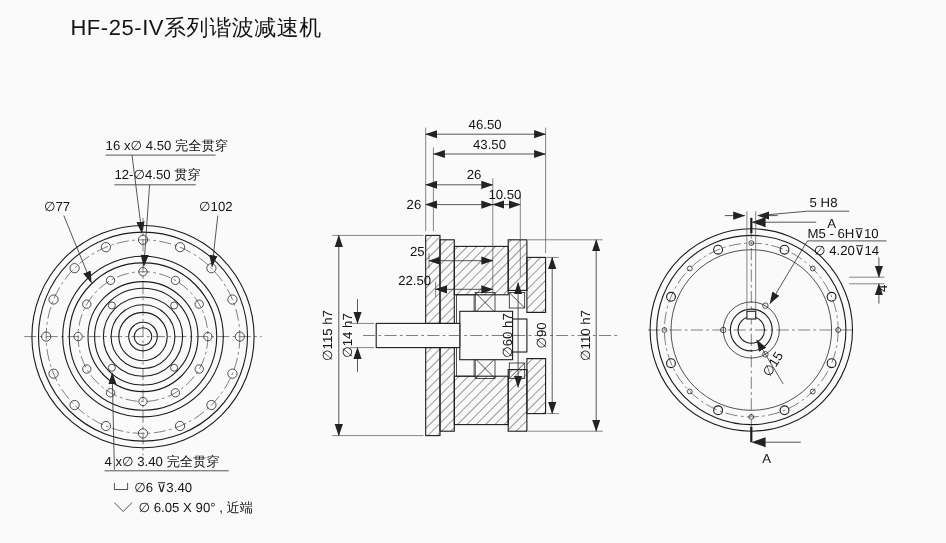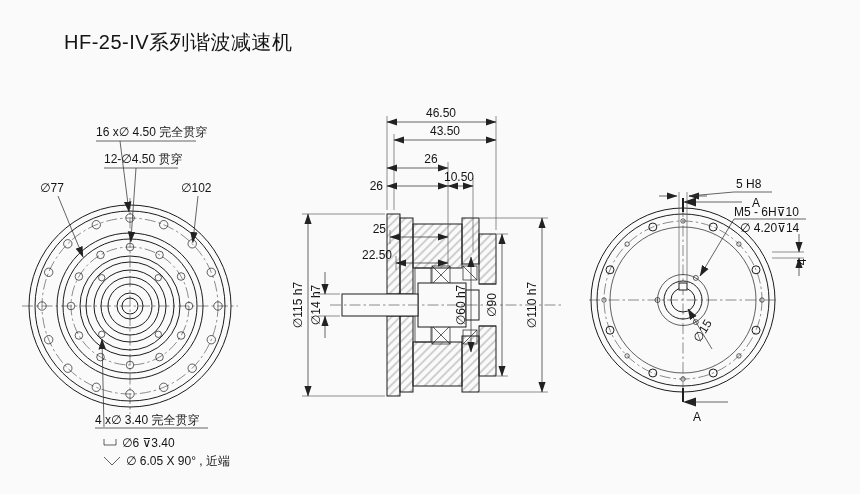--- a/index.html
+++ b/index.html
@@ -1,18 +1,18 @@
 <!DOCTYPE html>
 <html><head>
 <meta charset="utf-8">
 <style>
   html,body{margin:0;padding:0;}
   body{width:860px;height:494px;background:#fafafa;font-family:"Liberation Sans","DejaVu Sans",sans-serif;}
   #page{position:relative;width:860px;height:494px;overflow:hidden;background:#fafafa;}
-  .title{position:absolute;left:64px;top:29px;font-size:20px;font-weight:500;color:#141414;letter-spacing:.5px;}
+  .title{position:absolute;left:64px;top:12px;font-size:20px;font-weight:500;color:#141414;letter-spacing:.5px;}
   svg{position:absolute;left:0;top:0;}
   svg text{font-family:"Liberation Sans","DejaVu Sans",sans-serif;font-size:12.5px;fill:#141414;}
   svg text.dt{font-size:12px;}
   .ln{stroke:#1c1c1c;stroke-width:1;fill:none;}
   .lnt{stroke:#1c1c1c;stroke-width:.7;fill:none;}
   .cl{stroke:#666;stroke-width:.75;fill:none;stroke-dasharray:11 3 2.5 3;}
   .ext{stroke:#555;stroke-width:.65;fill:none;}
   .dim{stroke:#333;stroke-width:.75;fill:none;}
   .hrect{stroke:#1c1c1c;stroke-width:1;}
   .wh{fill:#fafafa;stroke:#1c1c1c;stroke-width:1;}

